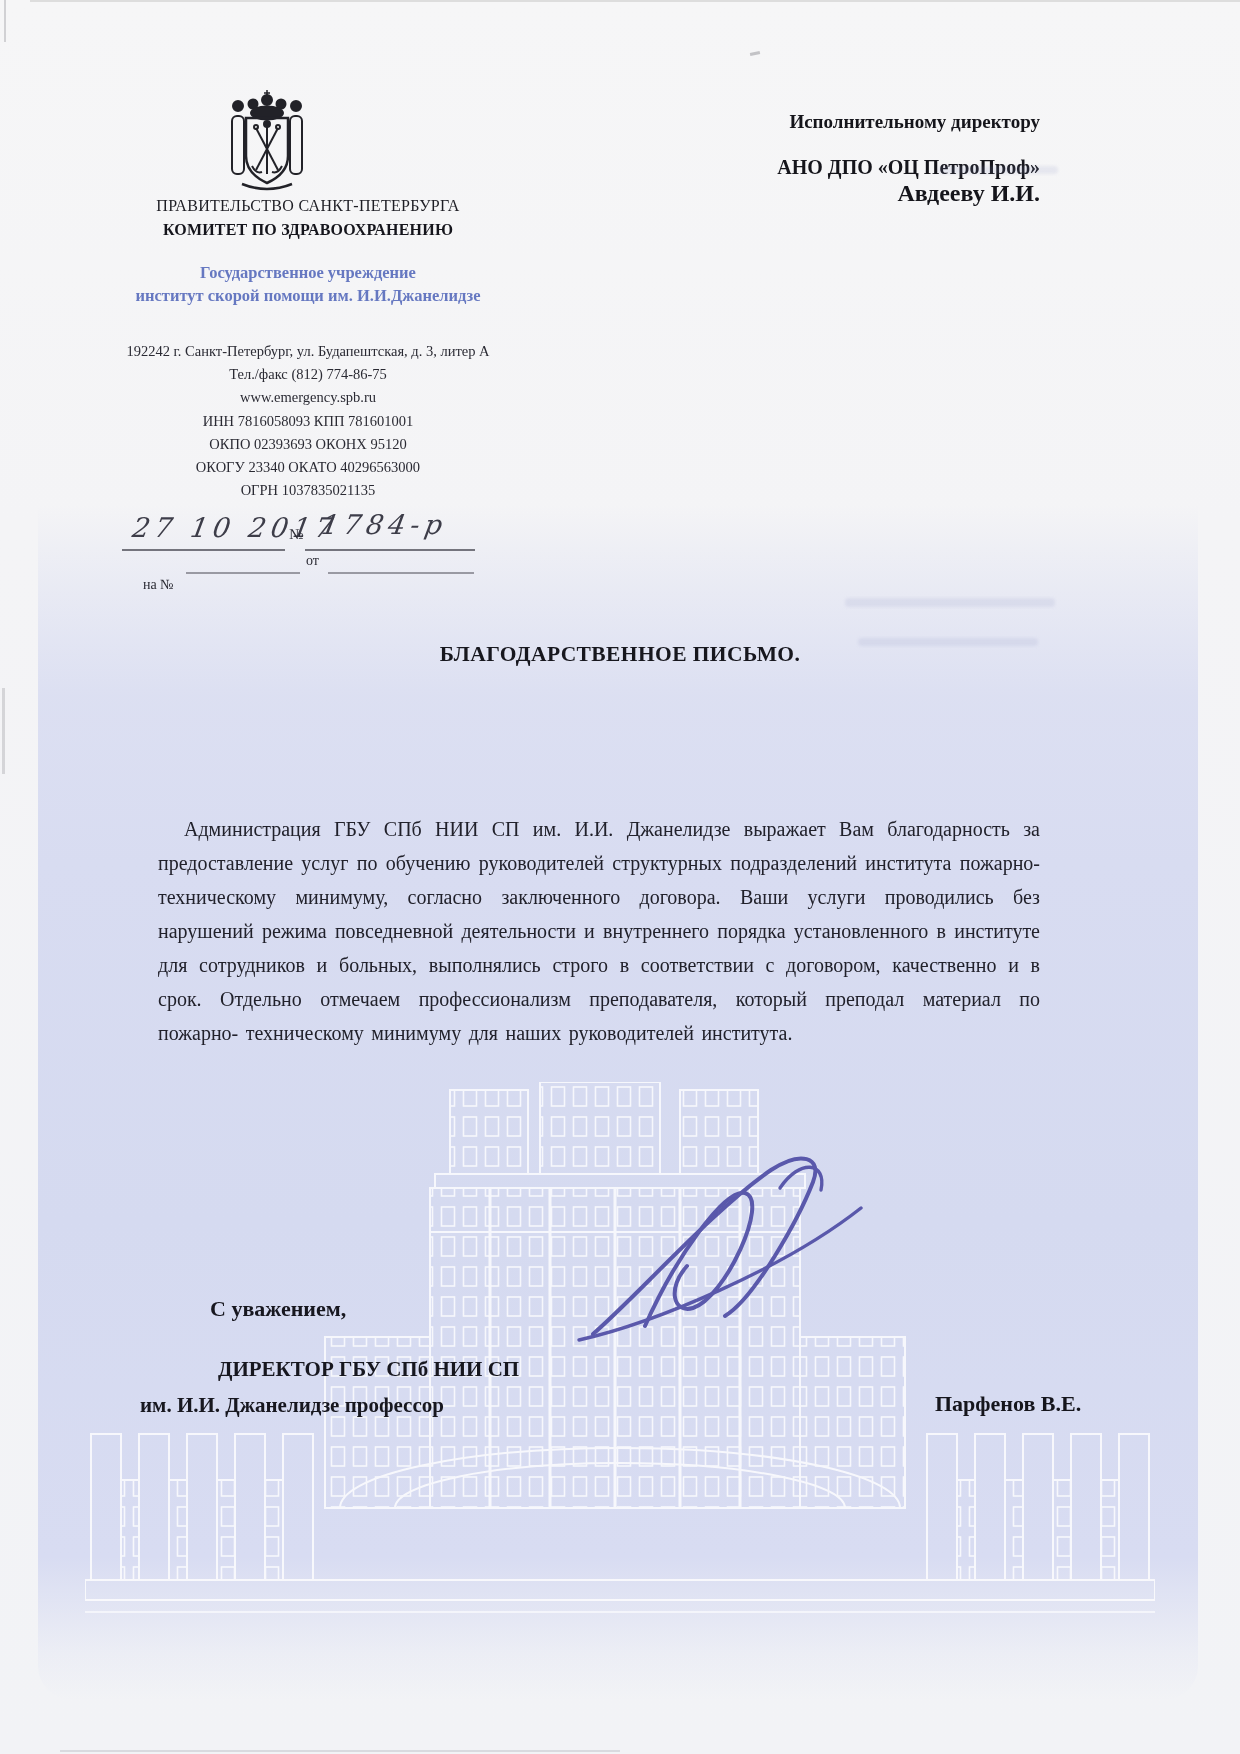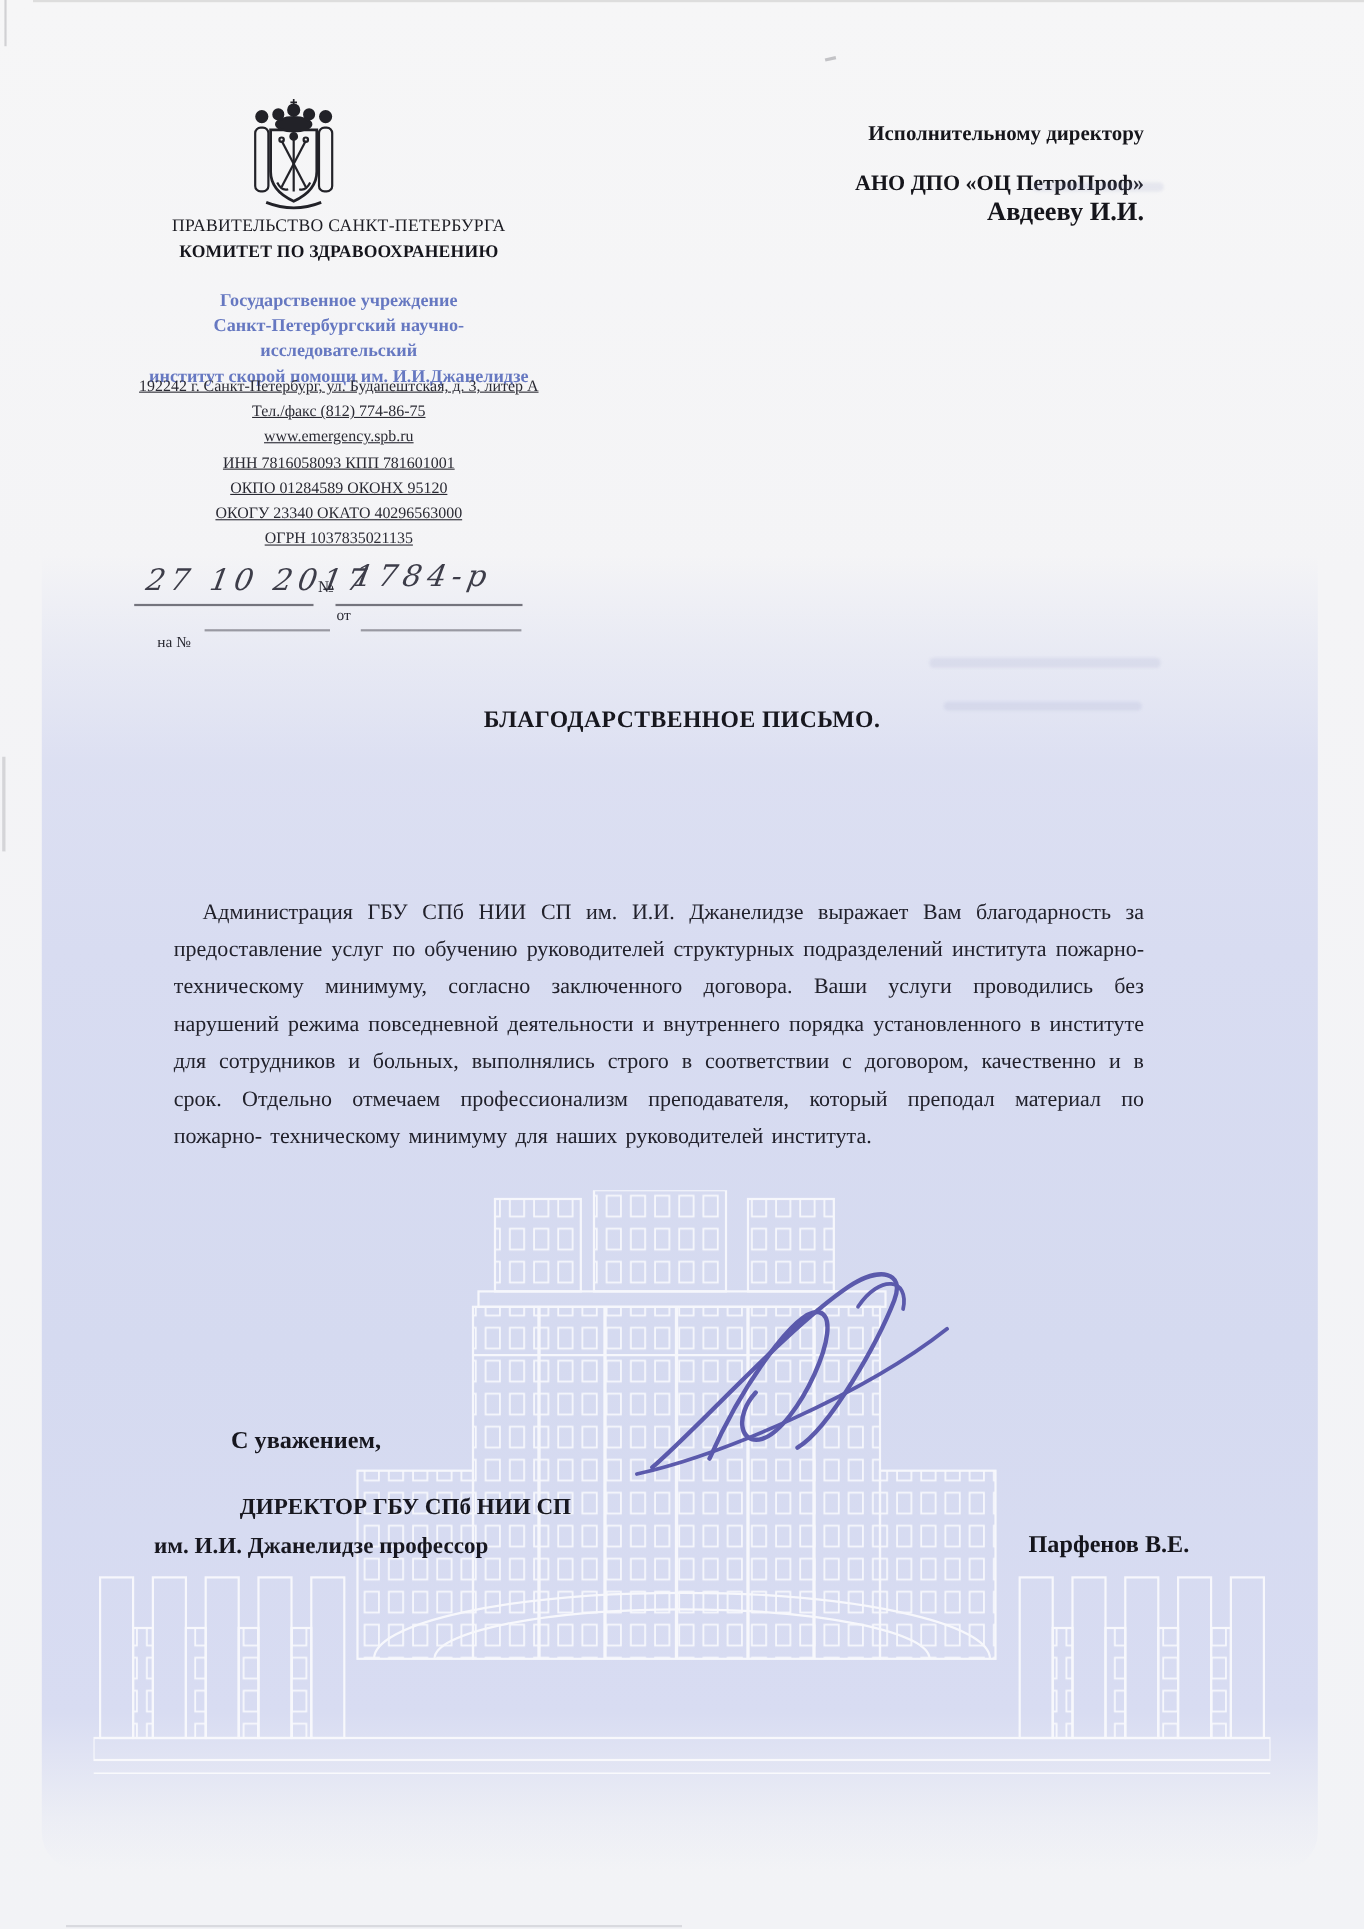--- a/index.html
+++ b/index.html
@@ -23,21 +23,21 @@
     border-radius:0 0 34px 34px;
   }
   .abs{position:absolute;}
   .center{text-align:center;margin-left:28px;}
   .b{font-weight:bold;}
   
   .lh-col{left:95px;width:370px;}
   .gov{top:197px;font-size:16px;letter-spacing:.3px;color:#1d1d24;}
   .committee{top:221px;font-size:16px;letter-spacing:.2px;color:#15151c;}
   .institution{top:261px;font-size:16.5px;line-height:23px;color:#6678c1;}
-  .addr{top:340px;font-size:14.5px;line-height:23.2px;color:#2a2a33;text-decoration:underline;}
+  .addr{top:340px;font-size:14.5px;line-height:23.2px;color:#2a2a33;}
   
   .addressee{right:200px;color:#15151b;}
   .a1{top:111px;font-size:19px;}
   .a2{top:156px;font-size:20px;}
   .a3{top:180px;font-size:24px;}
   
   .hand{font-family:"DejaVu Serif",serif;font-style:italic;color:#3d3d49;
         transform:skewX(-10deg);letter-spacing:5px;font-size:27px;}
   .hw-line{height:1.5px;background:#55555f;opacity:.8;}
   .ref-label{font-size:14px;color:#2a2a33;}
@@ -145,29 +145,28 @@
         <circle cx="55" cy="34" r="3" fill="#222228"></circle>
         <path d="M 30,94 Q 55,104 80,94" stroke-width="2.5"></path>
       </g>
     </svg>
   </div>
 
   <div class="abs center lh-col gov b" style="font-weight:normal;">ПРАВИТЕЛЬСТВО САНКТ-ПЕТЕРБУРГА</div>
   <div class="abs center lh-col committee b">КОМИТЕТ ПО ЗДРАВООХРАНЕНИЮ</div>
   <div class="abs center lh-col institution b">
     <div>Государственное учреждение</div>
-    <div>Санкт-Петербургский научно-исследовательский</div>
     <div>институт скорой помощи им. И.И.Джанелидзе</div>
   </div>
   <div class="abs center lh-col addr">
     <div>192242 г. Санкт-Петербург, ул. Будапештская, д. 3, литер А</div>
     <div>Тел./факс (812) 774-86-75</div>
     <div>www.emergency.spb.ru</div>
     <div>ИНН 7816058093 КПП 781601001</div>
-    <div>ОКПО 01284589 ОКОНХ 95120</div>
+    <div>ОКПО 02393693 ОКОНХ 95120</div>
     <div>ОКОГУ 23340 ОКАТО 40296563000</div>
     <div>ОГРН 1037835021135</div>
   </div>
 
   <div class="abs hand" style="left:133px;top:512px;">27 10 2017</div>
   <div class="abs nosign" style="left:289px;top:526px;">№</div>
   <div class="abs hand" style="left:322px;top:509px;">1784-р</div>
   <div class="abs hw-line" style="left:122px;top:549px;width:163px;"></div>
   <div class="abs hw-line" style="left:305px;top:549px;width:170px;"></div>
   <div class="abs ref-label" style="left:143px;top:553px;margin-top:24px;">на №</div>

